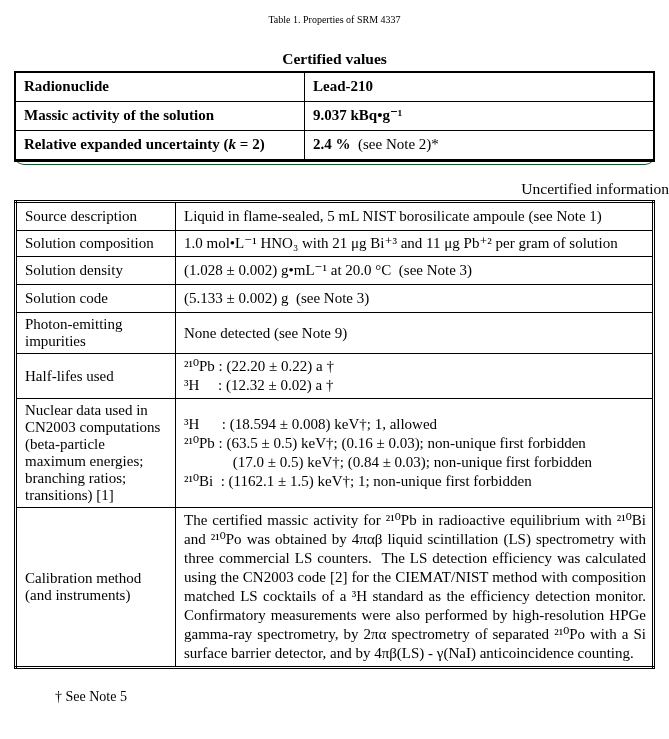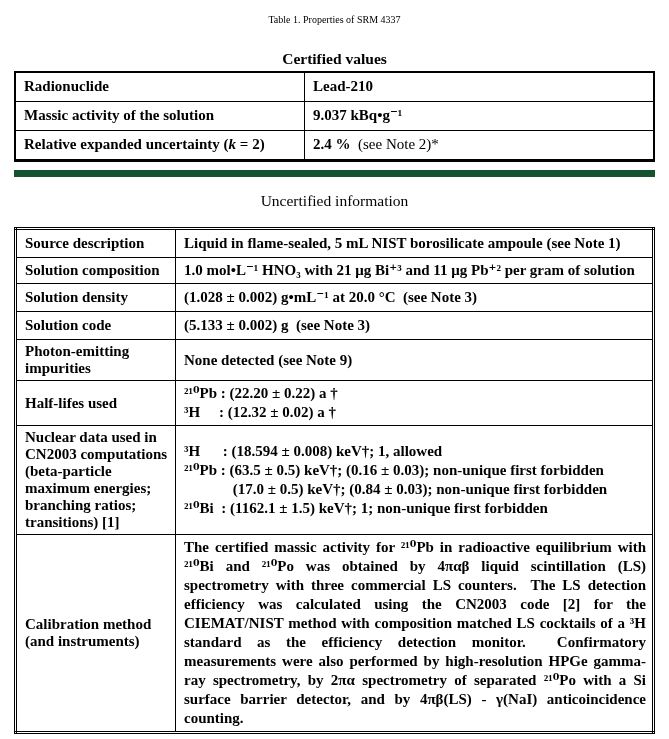--- a/index.html
+++ b/index.html
@@ -23,22 +23,23 @@
   }
   .cert-heading {
     text-align: center;
     font-weight: bold;
     font-size: 15.5px;
     margin-top: 23px;
     margin-bottom: 2px;
   }
   .cert-wrap {
     margin: 0 14px 0 14px;
-    border-bottom: 7px solid #14532d;
-    padding-bottom: 8px;
+    border-bottom: 1px solid #14532d;
+    padding-bottom: 2px;
+    border-radius: 10px;
   }
   table {
     border-collapse: collapse;
     width: 100%;
     table-layout: fixed;
   }
   .cert-table {
     border: 2px solid #000;
     border-bottom-width: 3px;
   }
@@ -47,26 +48,26 @@
     padding: 3px 8px;
     height: 22px;
     vertical-align: middle;
     font-weight: bold;
   }
   .cert-table td.c-label { width: 272px; }
   .cert-table td.c-value { white-space: pre-wrap; }
   .cert-table .note-normal { font-weight: normal; }
 
   .uncert-heading {
-    text-align: center;
+    text-align: right;
     font-size: 15.5px;
     margin-top: 14px;
-    margin-bottom: 16px;
+    margin-bottom: 1px;
   }
-  .uncert-table-wrap { margin: 0 14px; font-weight: bold; }
+  .uncert-table-wrap { margin: 0 14px; }
   .uncert-table {
     border: 3px double #000;
   }
   .uncert-table td {
     border: 1px solid #000;
     vertical-align: middle;
     padding: 3px 6px 3px 8px;
   }
   .uncert-table td.u-label {
     width: 144px;

